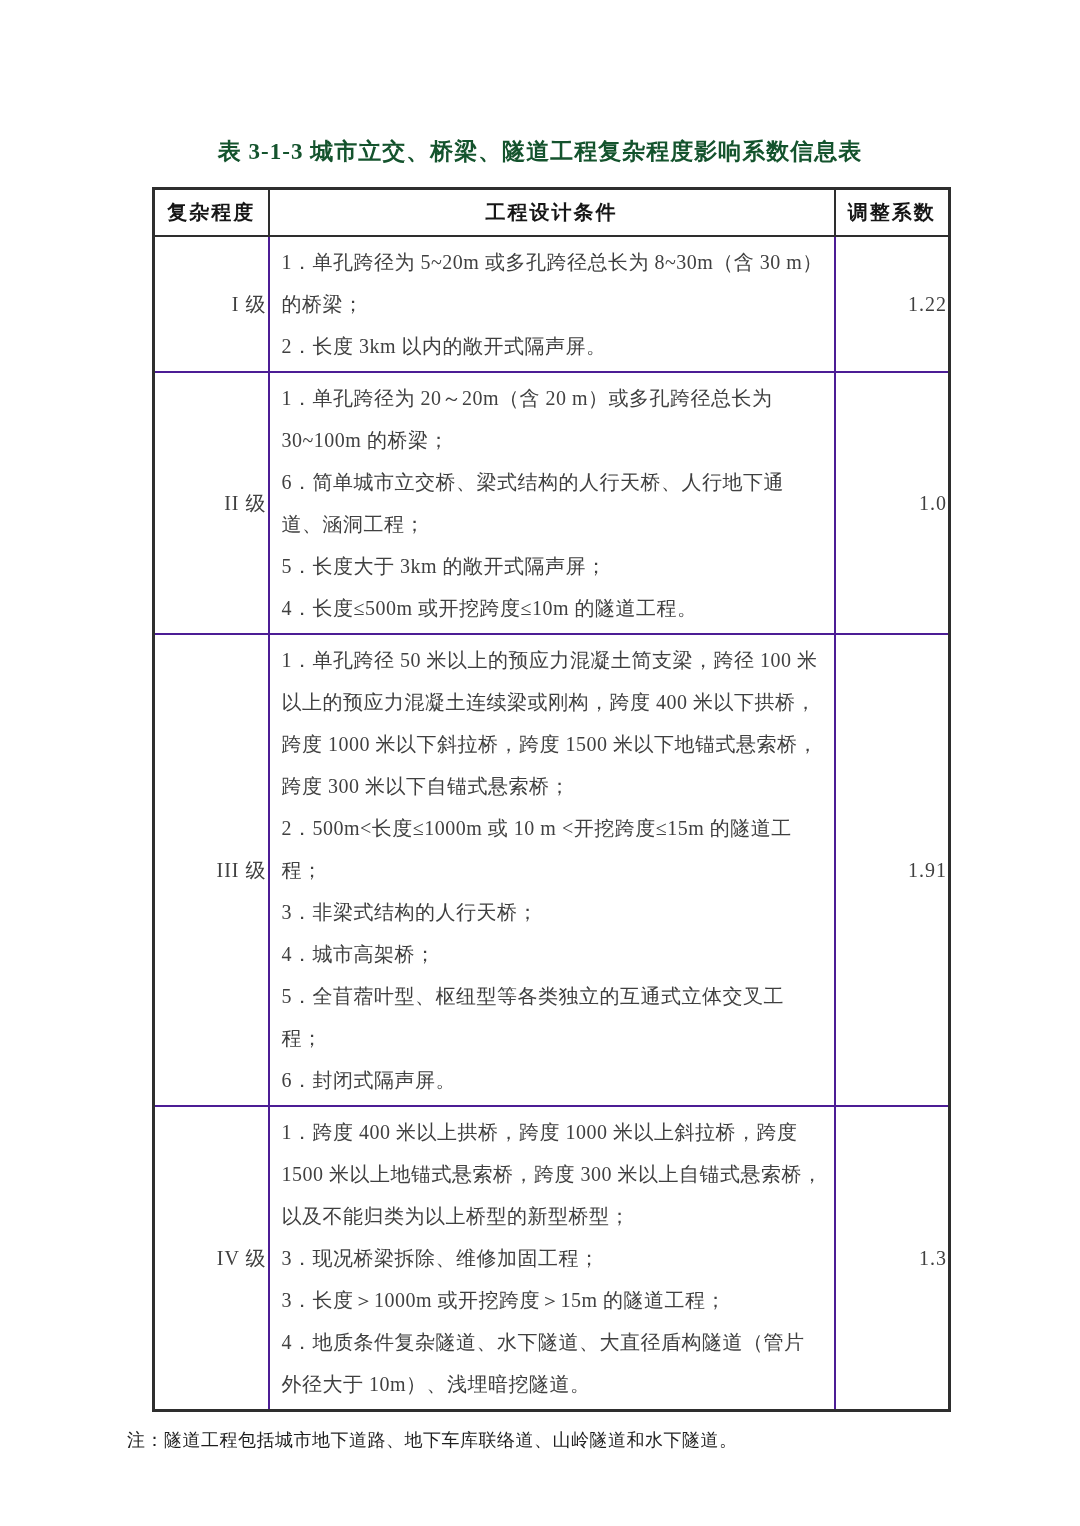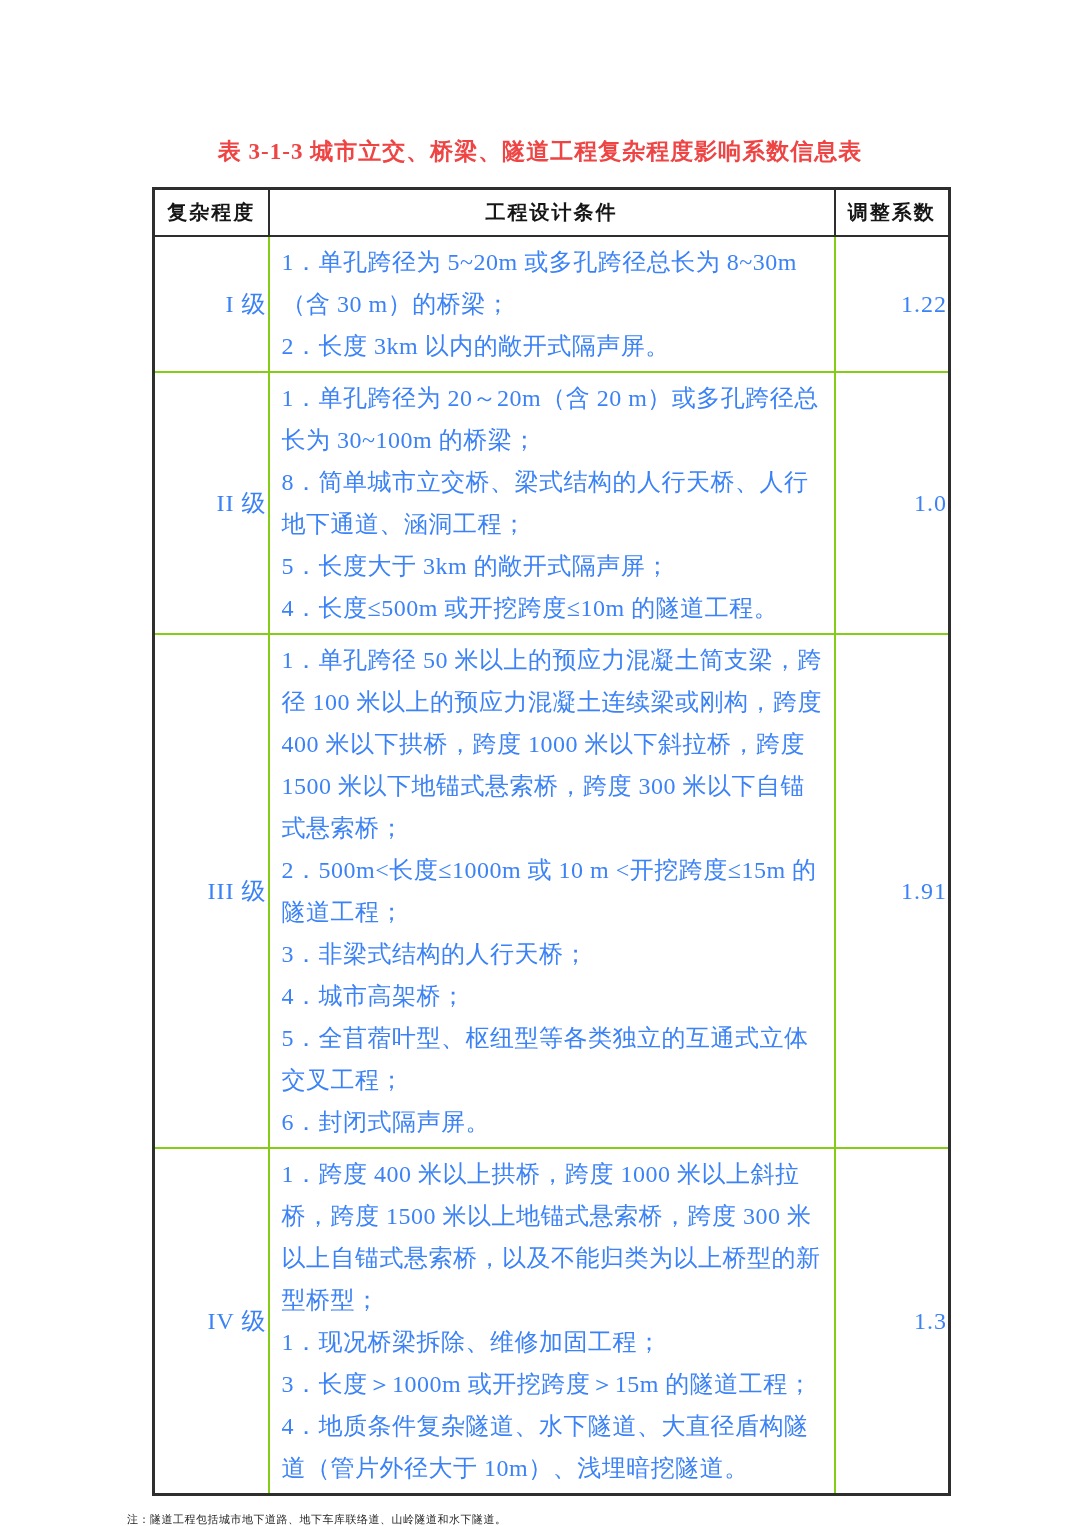--- a/index.html
+++ b/index.html
@@ -12,21 +12,21 @@
     color: #1e1e1e;
     overflow: hidden;
   }
   .title {
     margin: 0;
     padding-top: 136px;
     text-align: center;
     font-size: 23px;
     font-weight: bold;
     letter-spacing: 1px;
-    color: #ef4444;
+    color: #14532d;
   }
   table.info-table {
     margin: 20px 0 0 152px;
     width: 796px;
     border-collapse: collapse;
     table-layout: fixed;
     border: 3px solid #2e2e2e;
   }
   col.c-level { width: 115px; }
   col.c-cond  { width: 566px; }
@@ -34,43 +34,43 @@
   .info-table th {
     border: 2px solid #2e2e2e;
     height: 43px;
     font-size: 20px;
     font-weight: bold;
     text-align: center;
     color: #161616;
     letter-spacing: 2px;
   }
   .info-table td {
-    border: 2px solid #84cc16;
-    font-size: 24px;
+    border: 2px solid #4c1d95;
+    font-size: 20px;
     vertical-align: middle;
-    color: #3b82f6;
+    color: #404040;
   }
   td.level, td.coef {
     text-align: right;
     letter-spacing: 1px;
   }
   td.conds { padding: 4px 10px 4px 12px; vertical-align: middle; }
   td.conds p {
     margin: 0;
     line-height: 42px;
     text-align: left;
     letter-spacing: 0.5px;
   }
   tr.r1 { height: 128px; }
   tr.r2 { height: 252px; }
   tr.r3 { height: 470px; }
   tr.r4 { height: 296px; }
   .note {
     margin: 16px 0 0 127px;
-    font-size: 11px;
+    font-size: 18px;
     color: #1e1e1e;
     letter-spacing: 0.5px;
   }
 </style>
 </head>
 <body>
 
 <div class="page">
 
   <h1 class="title">表 3-1-3  城市立交、桥梁、隧道工程复杂程度影响系数信息表</h1>
@@ -95,21 +95,21 @@
           <p>1．单孔跨径为 5~20m 或多孔跨径总长为 8~30m（含 30 m）的桥梁；</p>
           <p>2．长度 3km 以内的敞开式隔声屏。</p>
         </td>
         <td class="coef">1.22</td>
       </tr>
 
       <tr class="r2">
         <td class="level">II 级</td>
         <td class="conds">
           <p>1．单孔跨径为 20～20m（含 20 m）或多孔跨径总长为 30~100m 的桥梁；</p>
-          <p>8．简单城市立交桥、梁式结构的人行天桥、人行地下通道、涵洞工程；</p>
+          <p>6．简单城市立交桥、梁式结构的人行天桥、人行地下通道、涵洞工程；</p>
           <p>5．长度大于 3km 的敞开式隔声屏；</p>
           <p>4．长度≤500m 或开挖跨度≤10m 的隧道工程。</p>
         </td>
         <td class="coef">1.0</td>
       </tr>
 
       <tr class="r3">
         <td class="level">III 级</td>
         <td class="conds">
           <p>1．单孔跨径 50 米以上的预应力混凝土简支梁，跨径 100 米以上的预应力混凝土连续梁或刚构，跨度 400 米以下拱桥，跨度 1000 米以下斜拉桥，跨度 1500 米以下地锚式悬索桥，跨度 300 米以下自锚式悬索桥；</p>
@@ -119,21 +119,21 @@
           <p>5．全苜蓿叶型、枢纽型等各类独立的互通式立体交叉工程；</p>
           <p>6．封闭式隔声屏。</p>
         </td>
         <td class="coef">1.91</td>
       </tr>
 
       <tr class="r4">
         <td class="level">IV 级</td>
         <td class="conds">
           <p>1．跨度 400 米以上拱桥，跨度 1000 米以上斜拉桥，跨度 1500 米以上地锚式悬索桥，跨度 300 米以上自锚式悬索桥，以及不能归类为以上桥型的新型桥型；</p>
-          <p>1．现况桥梁拆除、维修加固工程；</p>
+          <p>3．现况桥梁拆除、维修加固工程；</p>
           <p>3．长度＞1000m 或开挖跨度＞15m 的隧道工程；</p>
           <p>4．地质条件复杂隧道、水下隧道、大直径盾构隧道（管片外径大于 10m）、浅埋暗挖隧道。</p>
         </td>
         <td class="coef">1.3</td>
       </tr>
     </tbody>
   </table>
 
   <p class="note">注：隧道工程包括城市地下道路、地下车库联络道、山岭隧道和水下隧道。</p>
 

